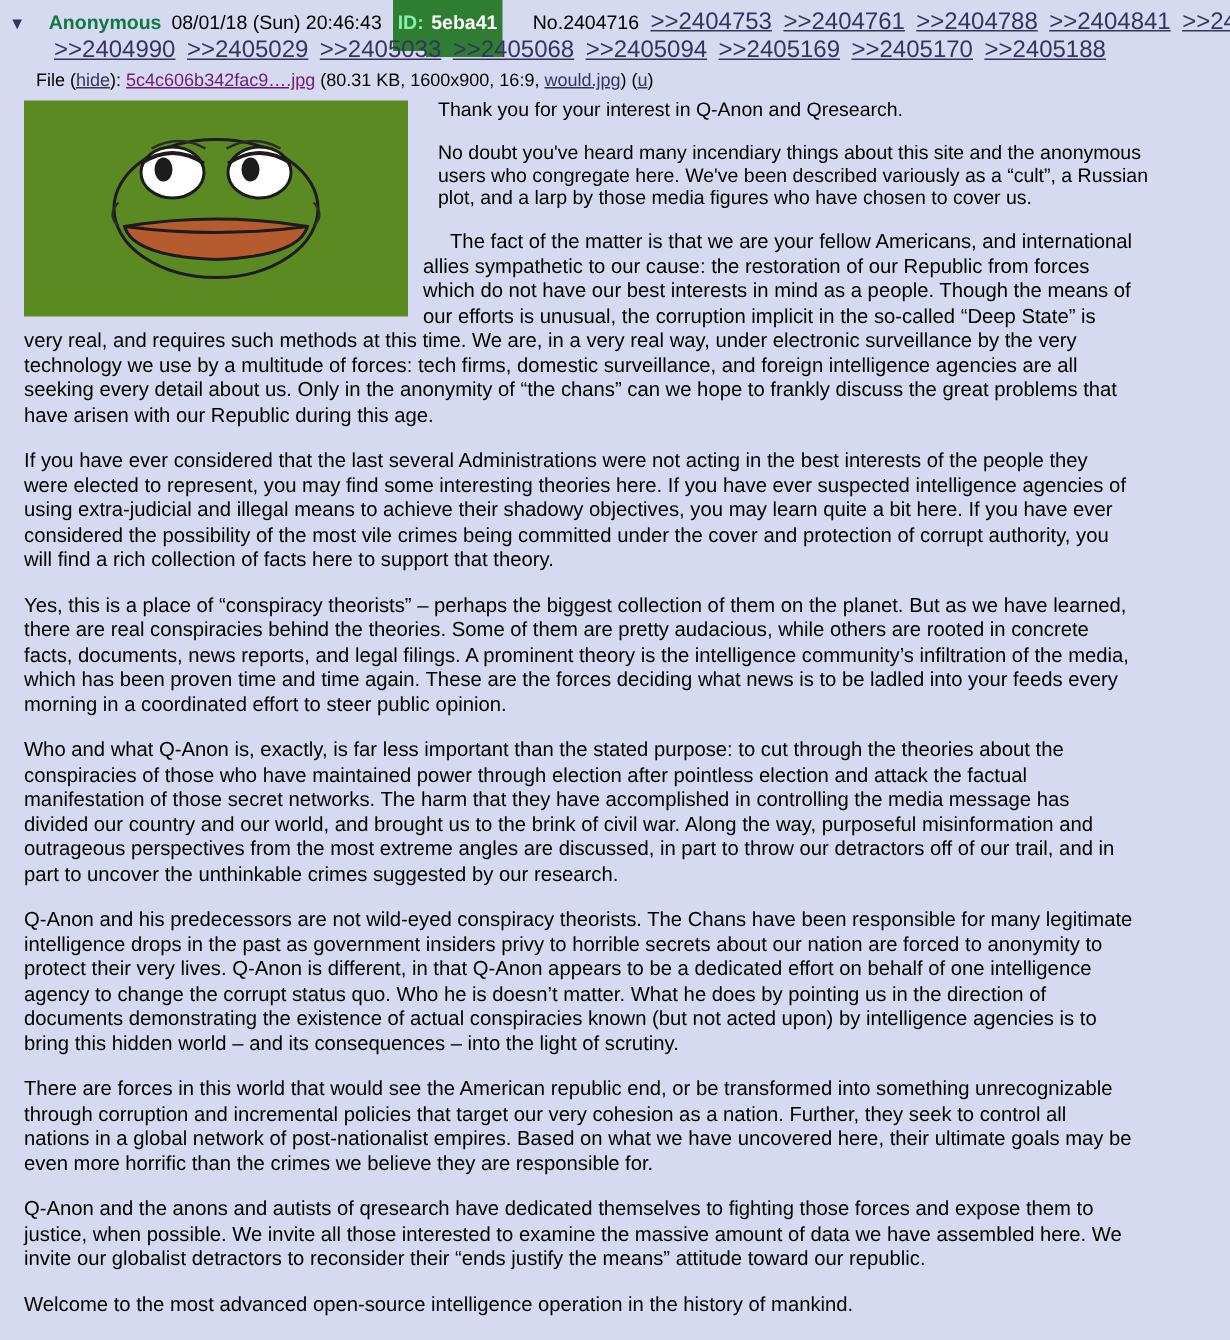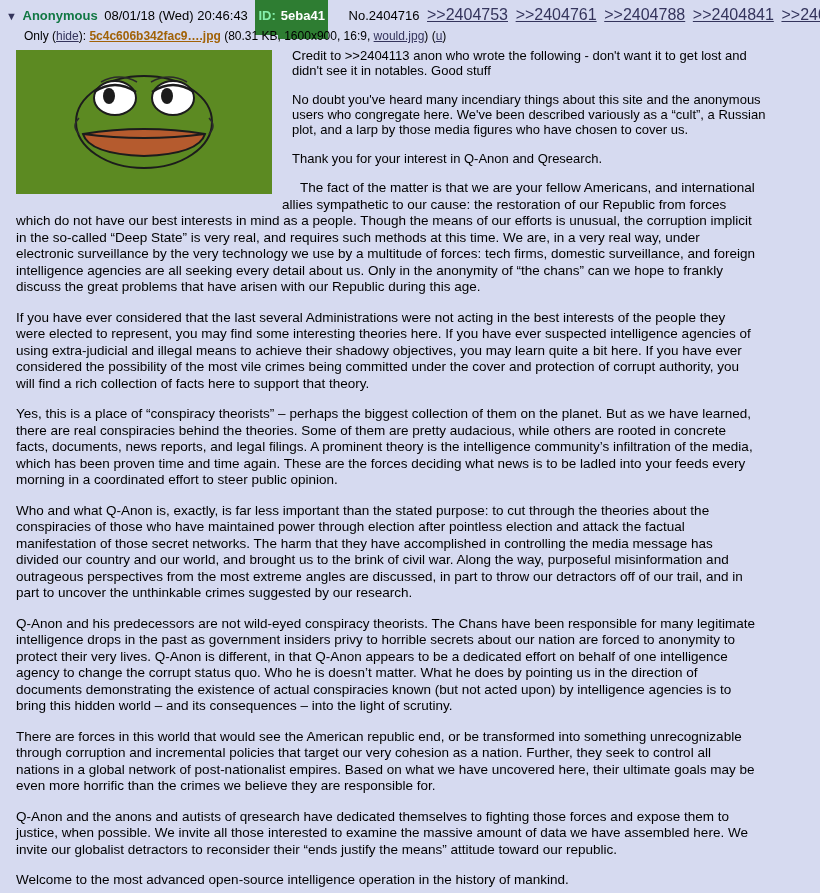--- a/index.html
+++ b/index.html
@@ -23,20 +23,21 @@
     white-space: nowrap;
   }
   .arrow-marker {
     color: #34345c;
     font-size: 11px;
     margin-right: 2px;
   }
   .post-name {
     color: #117743;
     font-weight: bold;
+    margin-left: 10px;
   }
   .post-date {
     color: #000;
     margin-left: 3px;
   }
   .post-id-label {
     background: #2e7d32;
     color: #86efac;
     font-weight: bold;
     padding: 12px 3px;
@@ -71,23 +72,23 @@
     margin-left: 18px;
     color: #000;
   }
   .fileinfo a {
     color: #34345c;
     text-decoration: underline;
     cursor: pointer;
     text-align: center;
   }
   .fileinfo .filelink {
-    color: #a16207;
+    color: #701a75;
     text-decoration: underline;
-    font-weight: bold;
+    font-weight: normal;
   }
   .body-wrap {
     margin-top: 4px;
     margin-left: 10px;
   }
   .thumb {
     float: left;
     width: 256px;
     height: 144px;
     margin: 2px 10px 4px 0;
@@ -122,35 +123,45 @@
   .intro-block p { margin: 0 0 14px 0; }
 </style>
 </head>
 <body>
 
 <div class="post">
 
   <div class="post-header">
     <span class="arrow-marker">▼</span>
     <span class="post-name">Anonymous</span>
-    <span class="post-date">08/01/18 (Wed) 20:46:43</span>
+    <span class="post-date">08/01/18 (Sun) 20:46:43</span>
     <span class="post-id-label">ID:</span><span class="post-id-value">5eba41</span>
     <span class="post-no">No.2404716</span>
     <span class="backlink">&gt;&gt;2404753</span>
     <span class="backlink">&gt;&gt;2404761</span>
     <span class="backlink">&gt;&gt;2404788</span>
     <span class="backlink">&gt;&gt;2404841</span>
     <span class="backlink">&gt;&gt;2404867</span>
     <span class="backlink">&gt;&gt;2404888</span>
     
   </div>
 
+  <div class="post-header backlink-row2">
+    <span class="backlink">&gt;&gt;2404990</span>
+    <span class="backlink">&gt;&gt;2405029</span>
+    <span class="backlink">&gt;&gt;2405033</span>
+    <span class="backlink">&gt;&gt;2405068</span>
+    <span class="backlink">&gt;&gt;2405094</span>
+    <span class="backlink">&gt;&gt;2405169</span>
+    <span class="backlink">&gt;&gt;2405170</span>
+    <span class="backlink">&gt;&gt;2405188</span>
+  </div>
 
   <div class="fileinfo">
-    <span>Only</span>
+    <span>File</span>
     (<a>hide</a>):
     <a class="filelink">5c4c606b342fac9….jpg</a>
     <span>(80.31 KB, 1600x900, 16:9,</span>
     <a>would.jpg</a><span>)</span>
     (<a>u</a>)
   </div>
 
   <div class="body-wrap">
 
     <div class="thumb">
@@ -171,23 +182,22 @@
 
         <path d="M34 72 Q95 62 156 72 Q150 92 95 94 Q40 92 34 72 Z" fill="#b55b2e" stroke="#1c1c1c" stroke-width="2"></path>
         <path d="M34 72 Q95 80 156 72" fill="none" stroke="#1c1c1c" stroke-width="2"></path>
 
         <path d="M30 56 Q22 64 30 72" fill="none" stroke="#2b2b2b" stroke-width="1.5"></path>
         <path d="M160 56 Q168 64 160 72" fill="none" stroke="#2b2b2b" stroke-width="1.5"></path>
       </svg>
     </div>
 
     <div class="intro-block">
-      <p><span>Credit to </span><span class="quotelink">&gt;&gt;2404113</span><span> anon who wrote the following - don't want it to get lost and didn't see it in notables. Good stuff</span></p>
+      <p>Thank you for your interest in Q-Anon and Qresearch.</p>
       <p>No doubt you've heard many incendiary things about this site and the anonymous users who congregate here.  We've been described variously as a “cult”, a Russian plot, and a larp by those media figures who have chosen to cover us.</p>
-      <p>Thank you for your interest in Q-Anon and Qresearch.</p>
     </div>
 
     <div class="posttext">
       <p class="indent">The fact of the matter is that we are your fellow Americans, and international allies sympathetic to our cause: the restoration of our Republic from forces which do not have our best interests in mind as a people.  Though the means of our efforts is unusual, the corruption implicit in the so-called “Deep State” is very real, and requires such methods at this time.  We are, in a very real way, under electronic surveillance by the very technology we use by a multitude of forces: tech firms, domestic surveillance, and foreign intelligence agencies are all seeking every detail about us.  Only in the anonymity of “the chans” can we hope to frankly discuss the great problems that have arisen with our Republic during this age.</p>
       <p>If you have ever considered that the last several Administrations were not acting in the best interests of the people they were elected to represent, you may find some interesting theories here.  If you have ever suspected intelligence agencies of using extra-judicial and illegal means to achieve their shadowy objectives, you may learn quite a bit here.  If you have ever considered the possibility of the most vile crimes being committed under the cover and protection of corrupt authority, you will find a rich collection of facts here to support that theory.</p>
       <p>Yes, this is a place of “conspiracy theorists” – perhaps the biggest collection of them on the planet.  But as we have learned, there are real conspiracies behind the theories.  Some of them are pretty audacious, while others are rooted in concrete facts, documents, news reports, and legal filings.  A prominent theory is the intelligence community’s infiltration of the media, which has been proven time and time again.  These are the forces deciding what news is to be ladled into your feeds every morning in a coordinated effort to steer public opinion.</p>
       <p>Who and what Q-Anon is, exactly, is far less important than the stated purpose: to cut through the theories about the conspiracies of those who have maintained power through election after pointless election and attack the factual manifestation of those secret networks.  The harm that they have accomplished in controlling the media message has divided our country and our world, and brought us to the brink of civil war.  Along the way, purposeful misinformation and outrageous perspectives from the most extreme angles are discussed, in part to throw our detractors off of our trail, and in part to uncover the unthinkable crimes suggested by our research.</p>
       <p>Q-Anon and his predecessors are not wild-eyed conspiracy theorists.  The Chans have been responsible for many legitimate intelligence drops in the past as government insiders privy to horrible secrets about our nation are forced to anonymity to protect their very lives.  Q-Anon is different, in that Q-Anon appears to be a dedicated effort on behalf of one intelligence agency to change the corrupt status quo.  Who he is doesn’t matter.  What he does by pointing us in the direction of documents demonstrating the existence of actual conspiracies known (but not acted upon) by intelligence agencies is to bring this hidden world – and its consequences – into the light of scrutiny.</p>
       <p>There are forces in this world that would see the American republic end, or be transformed into something unrecognizable through corruption and incremental policies that target our very cohesion as a nation.  Further, they seek to control all nations in a global network of post-nationalist empires.  Based on what we have uncovered here, their ultimate goals may be even more horrific than the crimes we believe they are responsible for.</p>
       <p>Q-Anon and the anons and autists of qresearch have dedicated themselves to fighting those forces and expose them to justice, when possible.  We invite all those interested to examine the massive amount of data we have assembled here.  We invite our globalist detractors to reconsider their “ends justify the means” attitude toward our republic.</p>

